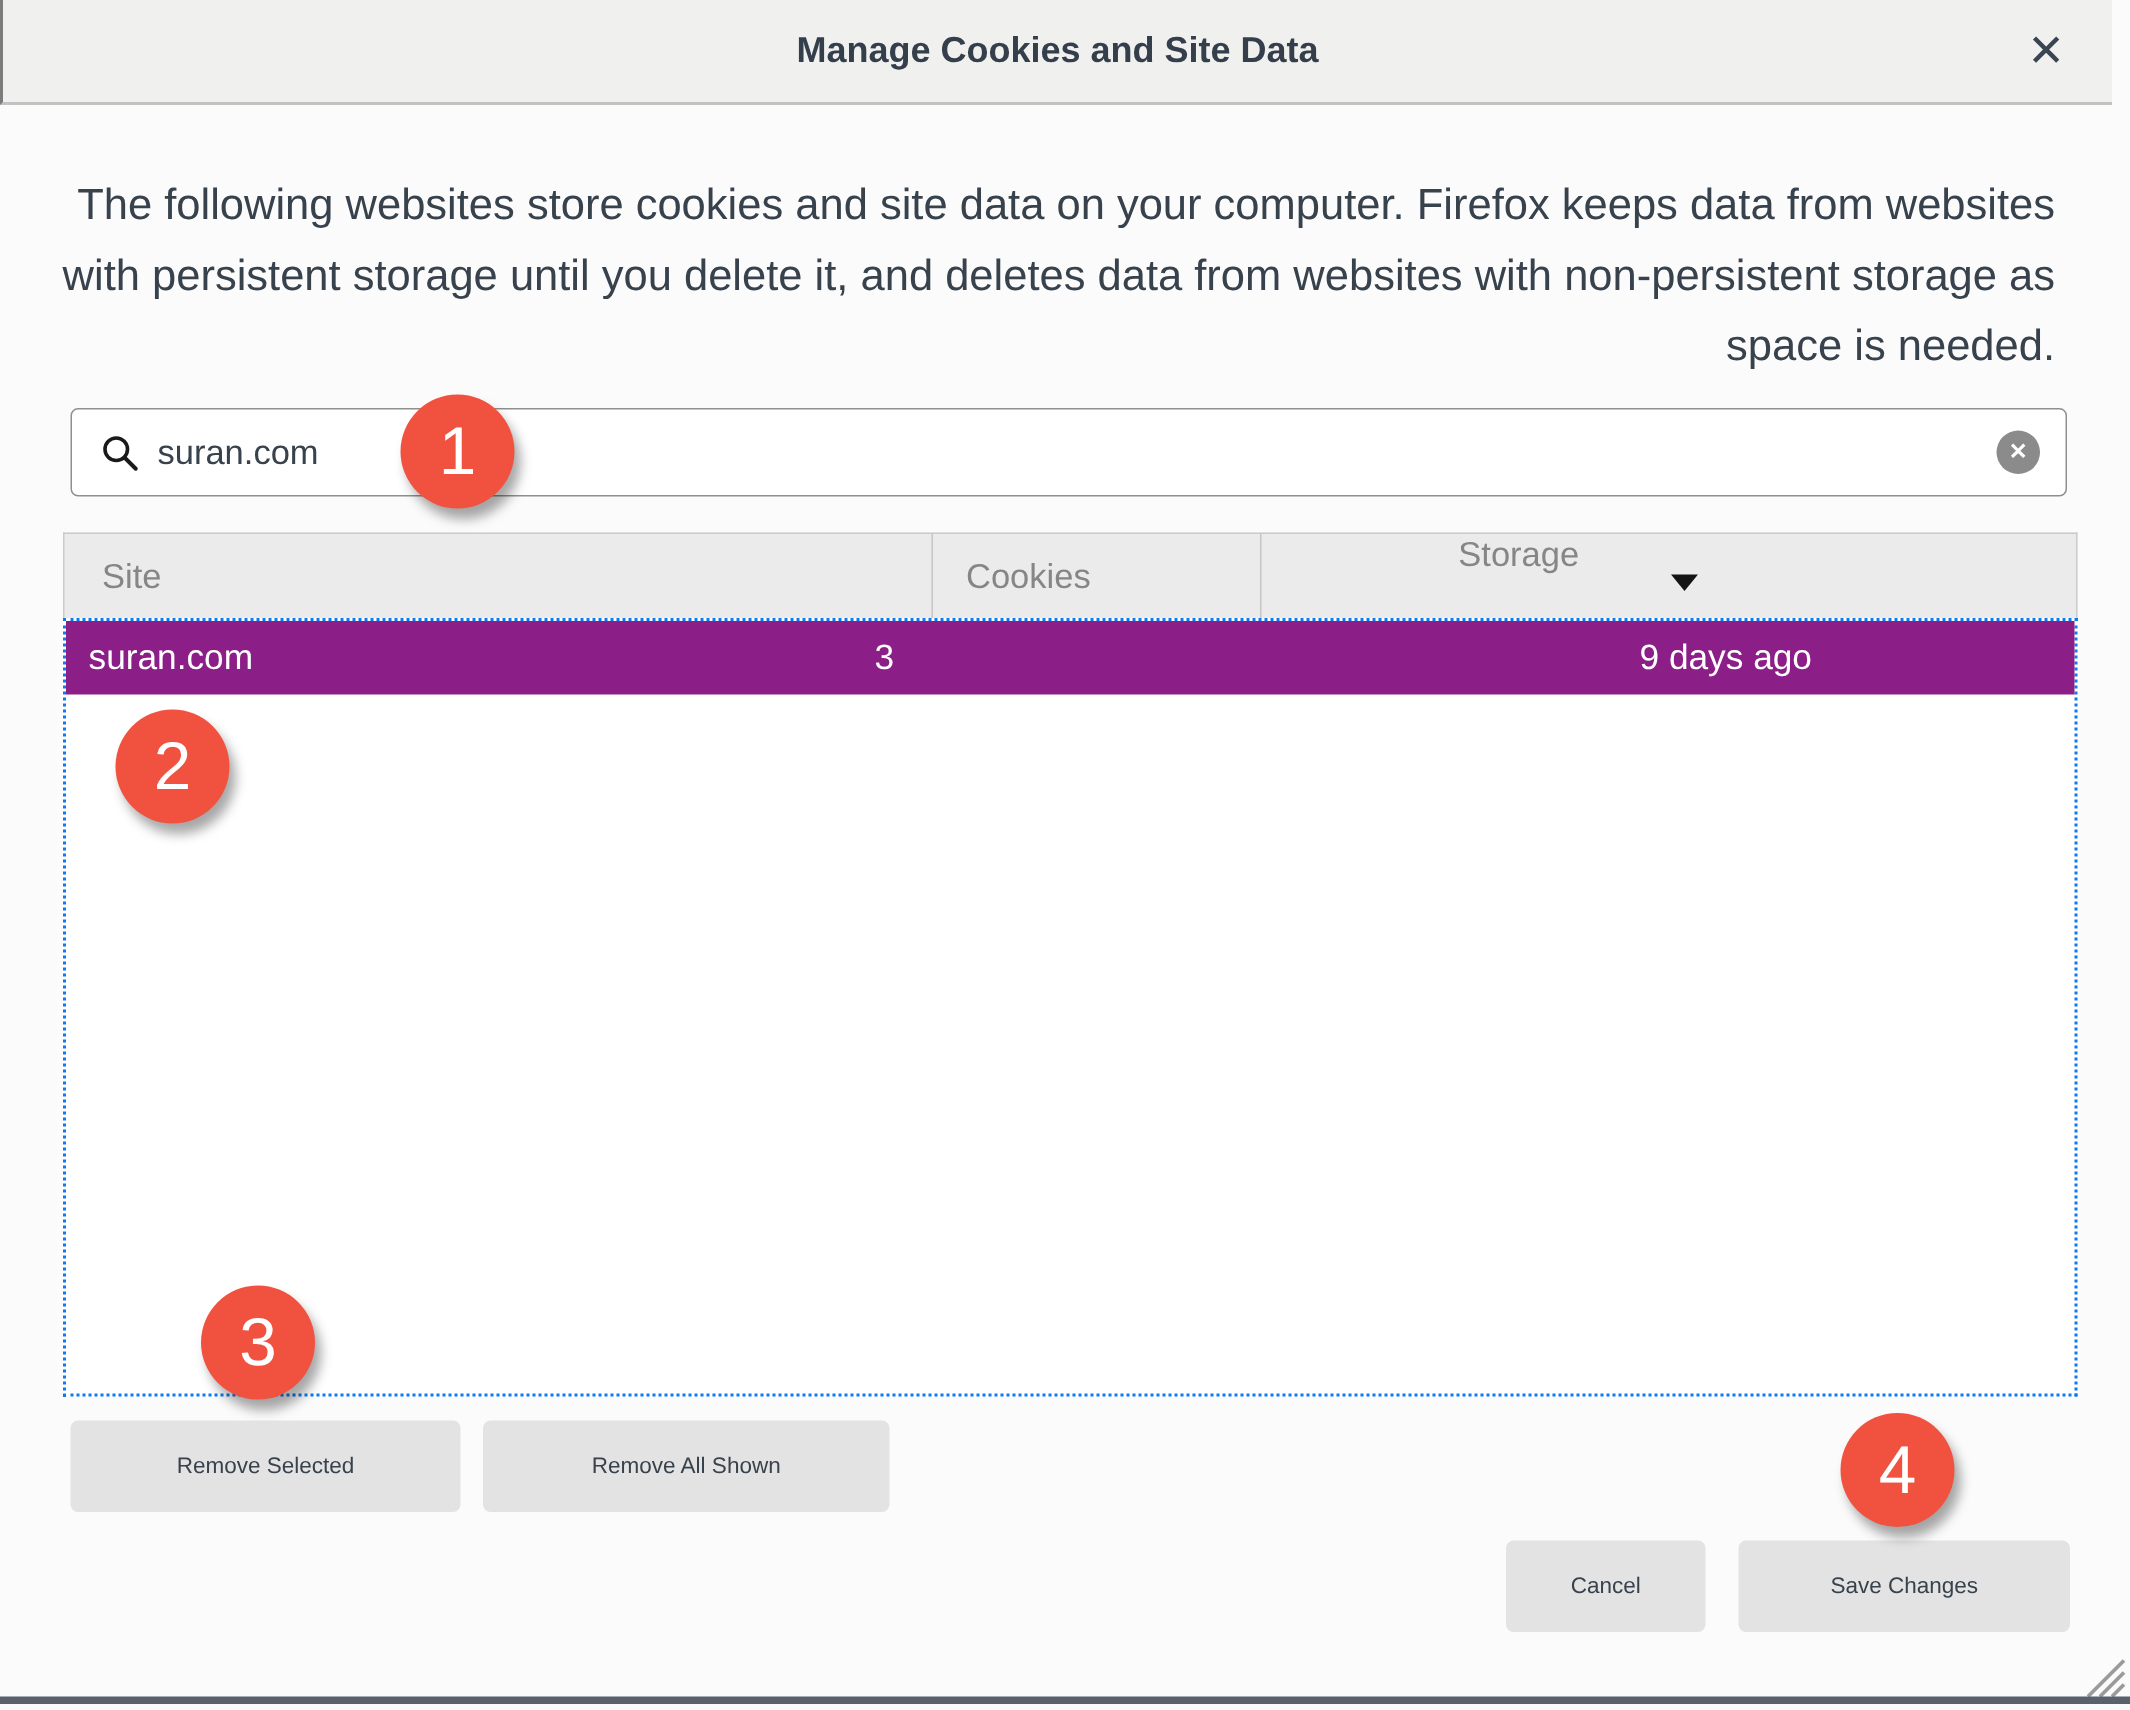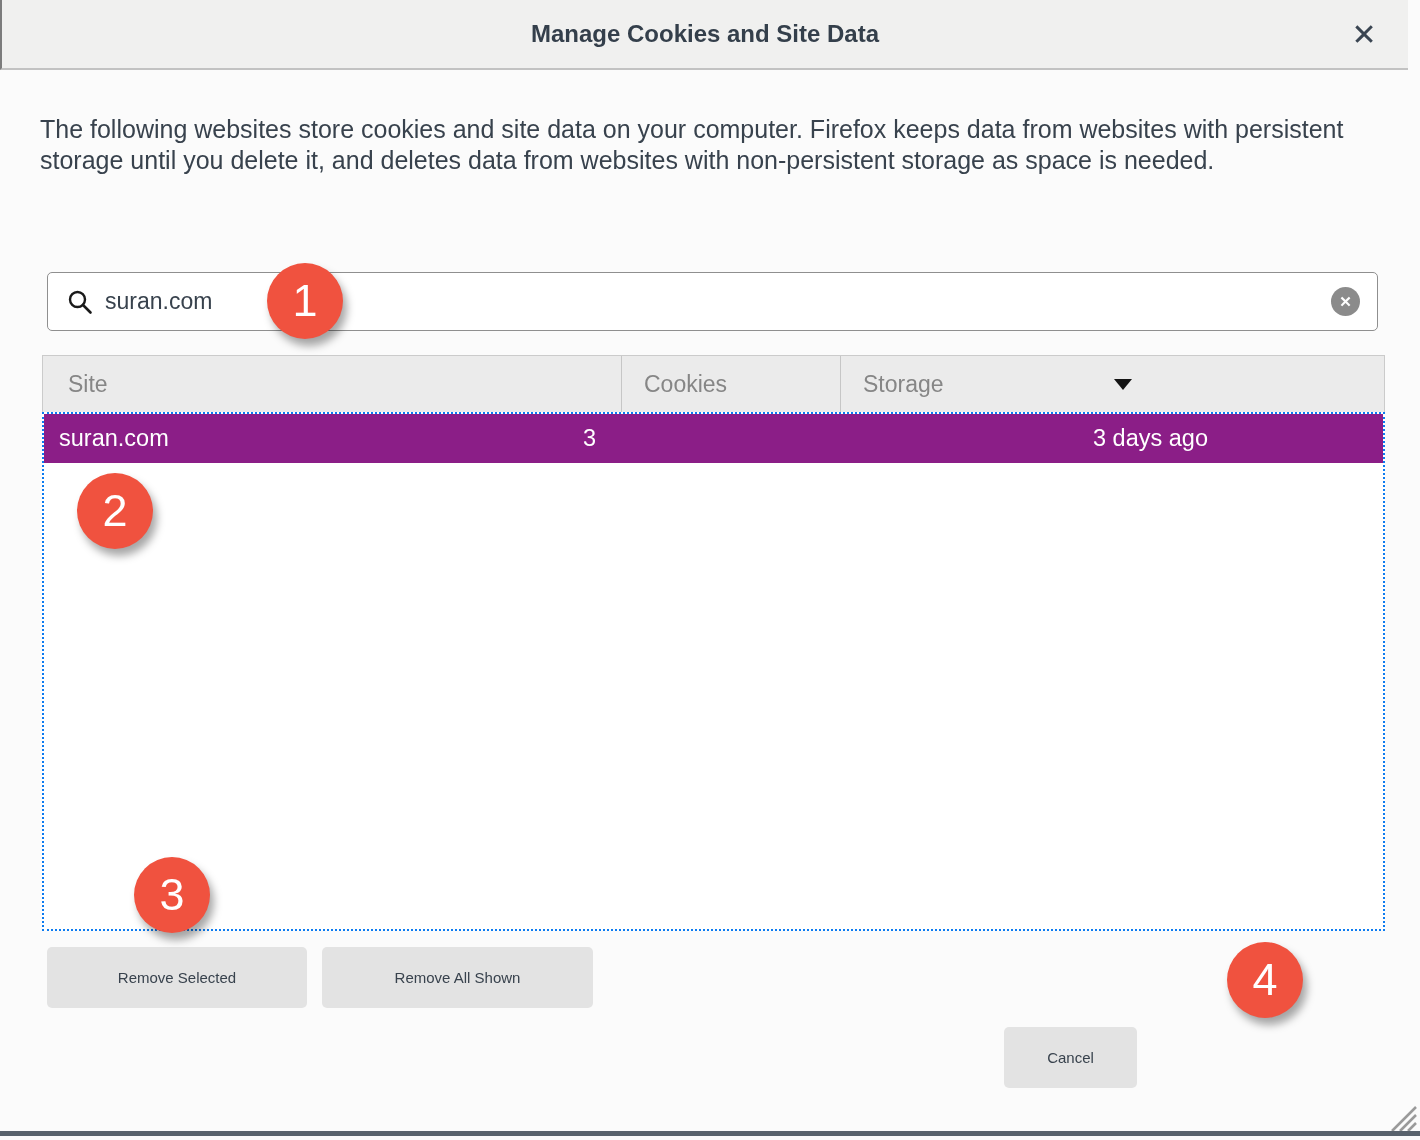--- a/index.html
+++ b/index.html
@@ -27,21 +27,21 @@
     width: 44px; height: 44px;
     background: transparent; border: none;
     font-size: 30px; font-weight: 300; color: #3a4552;
     cursor: pointer; line-height: 44px; text-align: center;
     font-family: "Liberation Sans", sans-serif;
   }
 
   
   .intro {
     position: absolute; left: 40px; top: 114px; width: 1330px;
-    font-size: 25px; line-height: 31px; color: #38424d;
+    font-size: 29px; line-height: 47px; color: #38424d; text-align: right;
   }
 
   
   .searchbox {
     position: absolute; left: 47px; top: 272px; width: 1331px; height: 59px;
     background: #ffffff;
     border: 1px solid #8f8f8f; border-radius: 5px;
     display: flex; align-items: center;
   }
   .search-icon { margin-left: 19px; width: 26px; height: 26px; flex: 0 0 auto; }
@@ -69,21 +69,21 @@
     display: flex; align-items: stretch; gap: 26px;
   }
   .th {
     display: flex; align-items: center;
     font-size: 23px; color: #868686;
     padding-left: 22px; cursor: default;
   }
   .th + .th { border-left: 1px solid #c6c6c6; }
   .th-site    { width: 520px; padding-left: 25px; }
   .th-cookies { width: 193px; margin-left: 32px; }
-  .th-storage { width: 322px; }
+  .th-storage { width: 322px; flex-direction: column; }
   .th-lastused{ flex: 1 1 auto; }
   .sort-caret {
     margin-left: auto; margin-right: 30px;
     width: 0; height: 0;
     border-left: 9px solid transparent;
     border-right: 9px solid transparent;
     border-top: 11px solid #141414;
   }
 
   .table-body {
@@ -165,28 +165,29 @@
       <div class="th th-storage">
         <span>Storage</span>
         <span class="sort-caret"></span>
       </div>
     </div>
     <div class="table-body">
       <div class="row selected">
         <span class="cell-site">suran.com</span>
         <span class="cell-cookies">3</span>
         <span class="cell-storage"></span>
-        <span class="cell-lastused">3 days ago</span>
+        <span class="cell-lastused">9 days ago</span>
       </div>
     </div>
   </div>
 
   <button class="btn btn-remove-selected">Remove Selected</button>
   <button class="btn btn-remove-all-shown">Remove All Shown</button>
   <button class="btn btn-cancel">Cancel</button>
+  <button class="btn btn-save-changes">Save Changes</button>
 
   <div class="ann ann-1">1</div>
   <div class="ann ann-2">2</div>
   <div class="ann ann-3">3</div>
   <div class="ann ann-4">4</div>
 
   <svg class="resize-grip" viewBox="0 0 40 34">
     <line x1="14" y1="33" x2="38" y2="9" stroke="#9a9a9a" stroke-width="2.5"></line>
     <line x1="22" y1="33" x2="38" y2="17" stroke="#9a9a9a" stroke-width="2.5"></line>
     <line x1="30" y1="33" x2="38" y2="25" stroke="#9a9a9a" stroke-width="2.5"></line>

